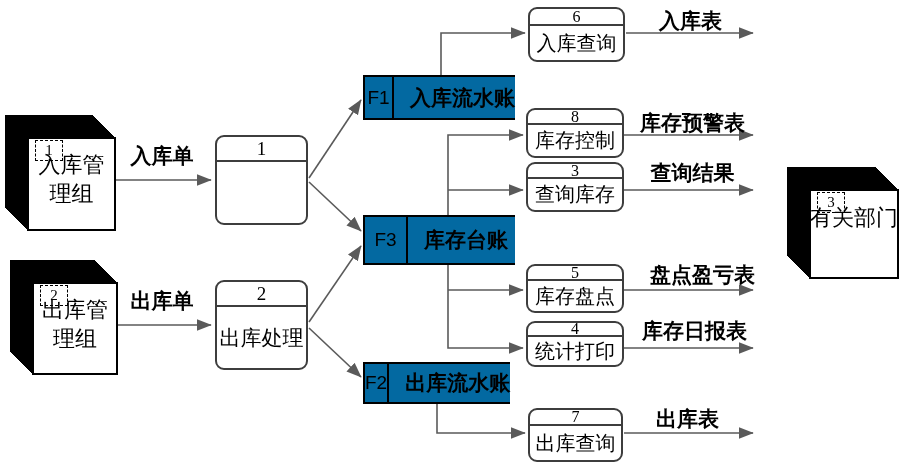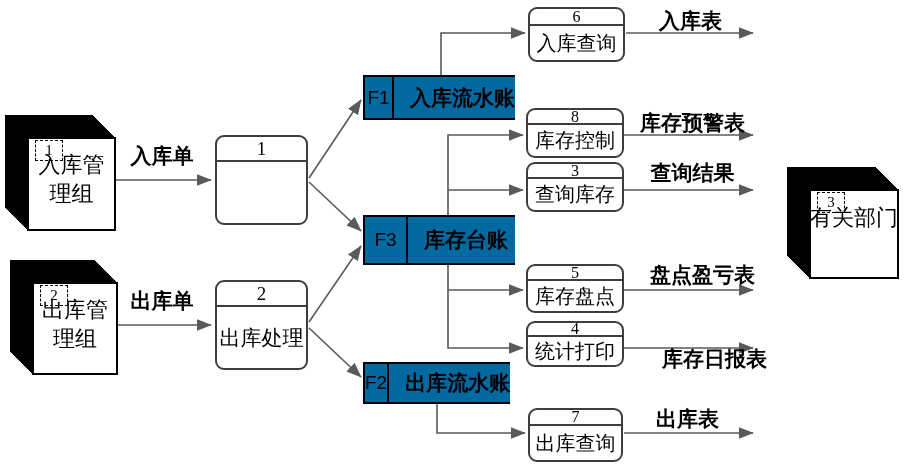--- a/index.html
+++ b/index.html
@@ -156,16 +156,16 @@
     <div class="sid" style="width:36px;">F2</div>
     <div class="sname">出库流水账</div>
   </div>
 
   <div class="flowlabel" style="left:112px;top:142px;width:100px;">入库单</div>
   <div class="flowlabel" style="left:112px;top:287px;width:100px;">出库单</div>
   <div class="flowlabel" style="left:628px;top:7px;width:125px;font-family:Liberation Serif, serif;">入库表</div>
   <div class="flowlabel" style="left:630px;top:109px;width:125px;">库存预警表</div>
   <div class="flowlabel" style="left:635px;top:159px;width:115px;">查询结果</div>
   <div class="flowlabel" style="left:630px;top:261px;width:125px;text-align:right;">盘点盈亏表</div>
-  <div class="flowlabel" style="left:652px;top:317px;width:125px;margin-top:28px;">库存日报表</div>
+  <div class="flowlabel" style="left:632px;top:317px;width:125px;">库存日报表</div>
   <div class="flowlabel" style="left:630px;top:405px;width:115px;">出库表</div>
 
 </div>
 
 </body></html>

